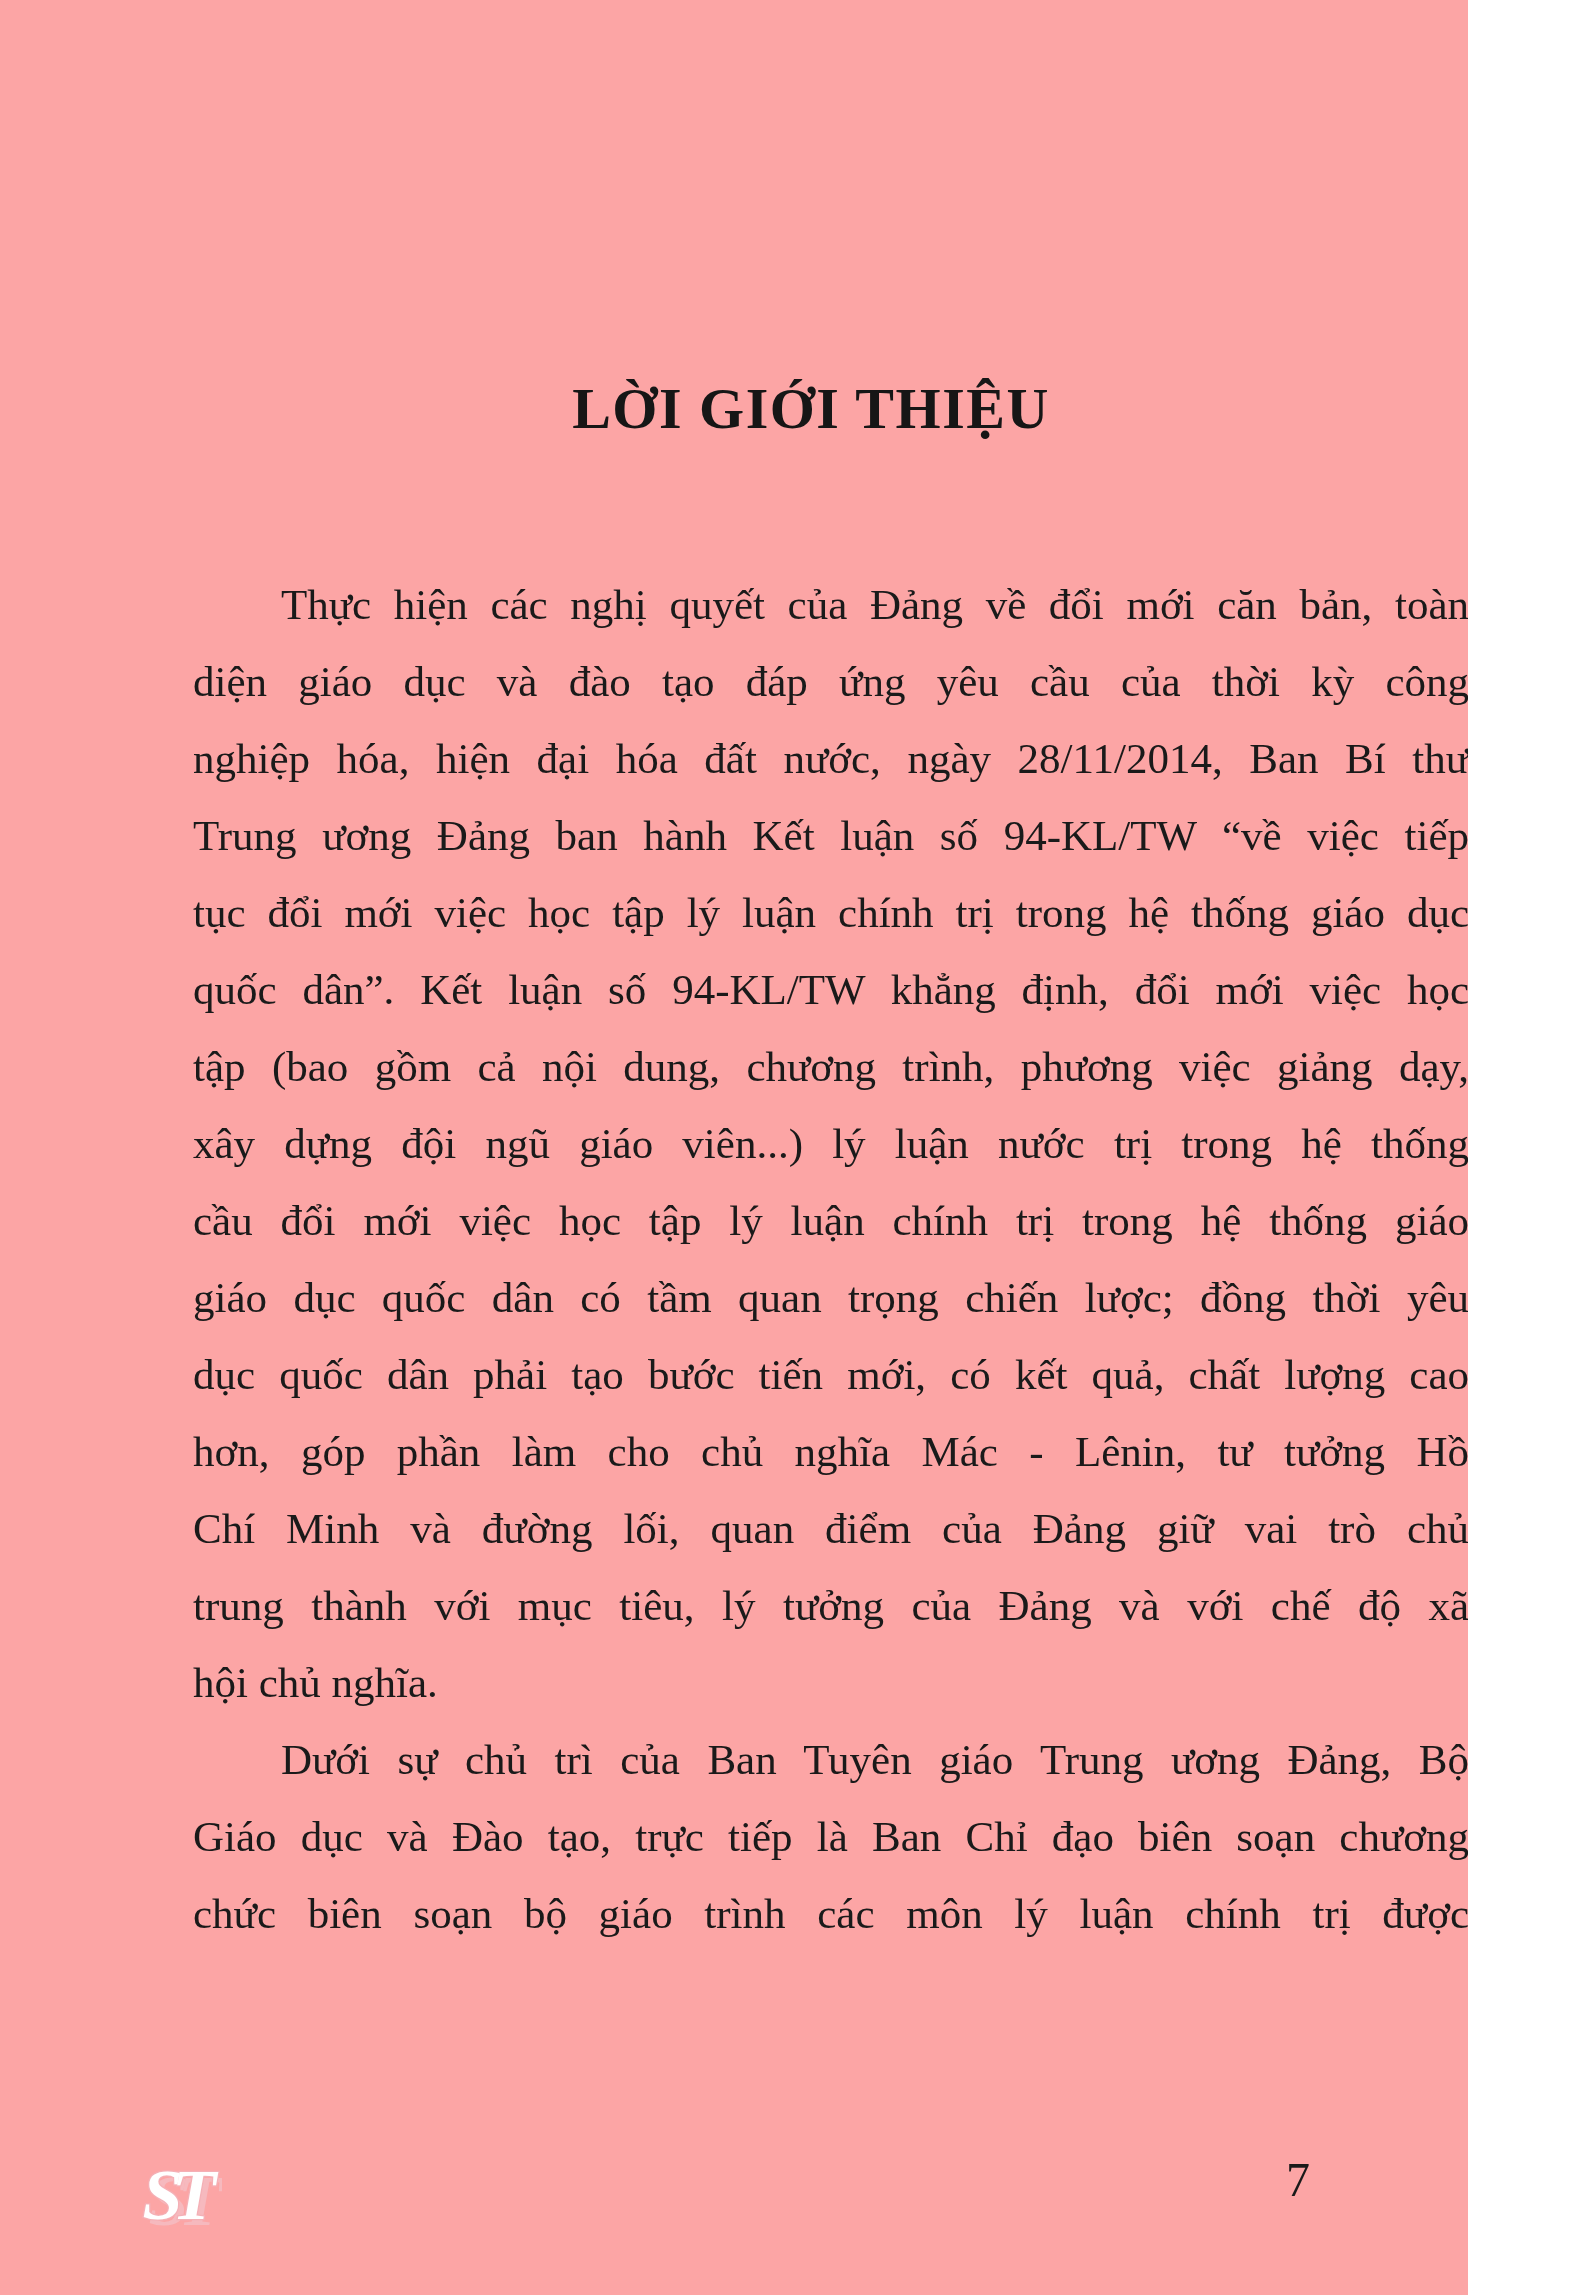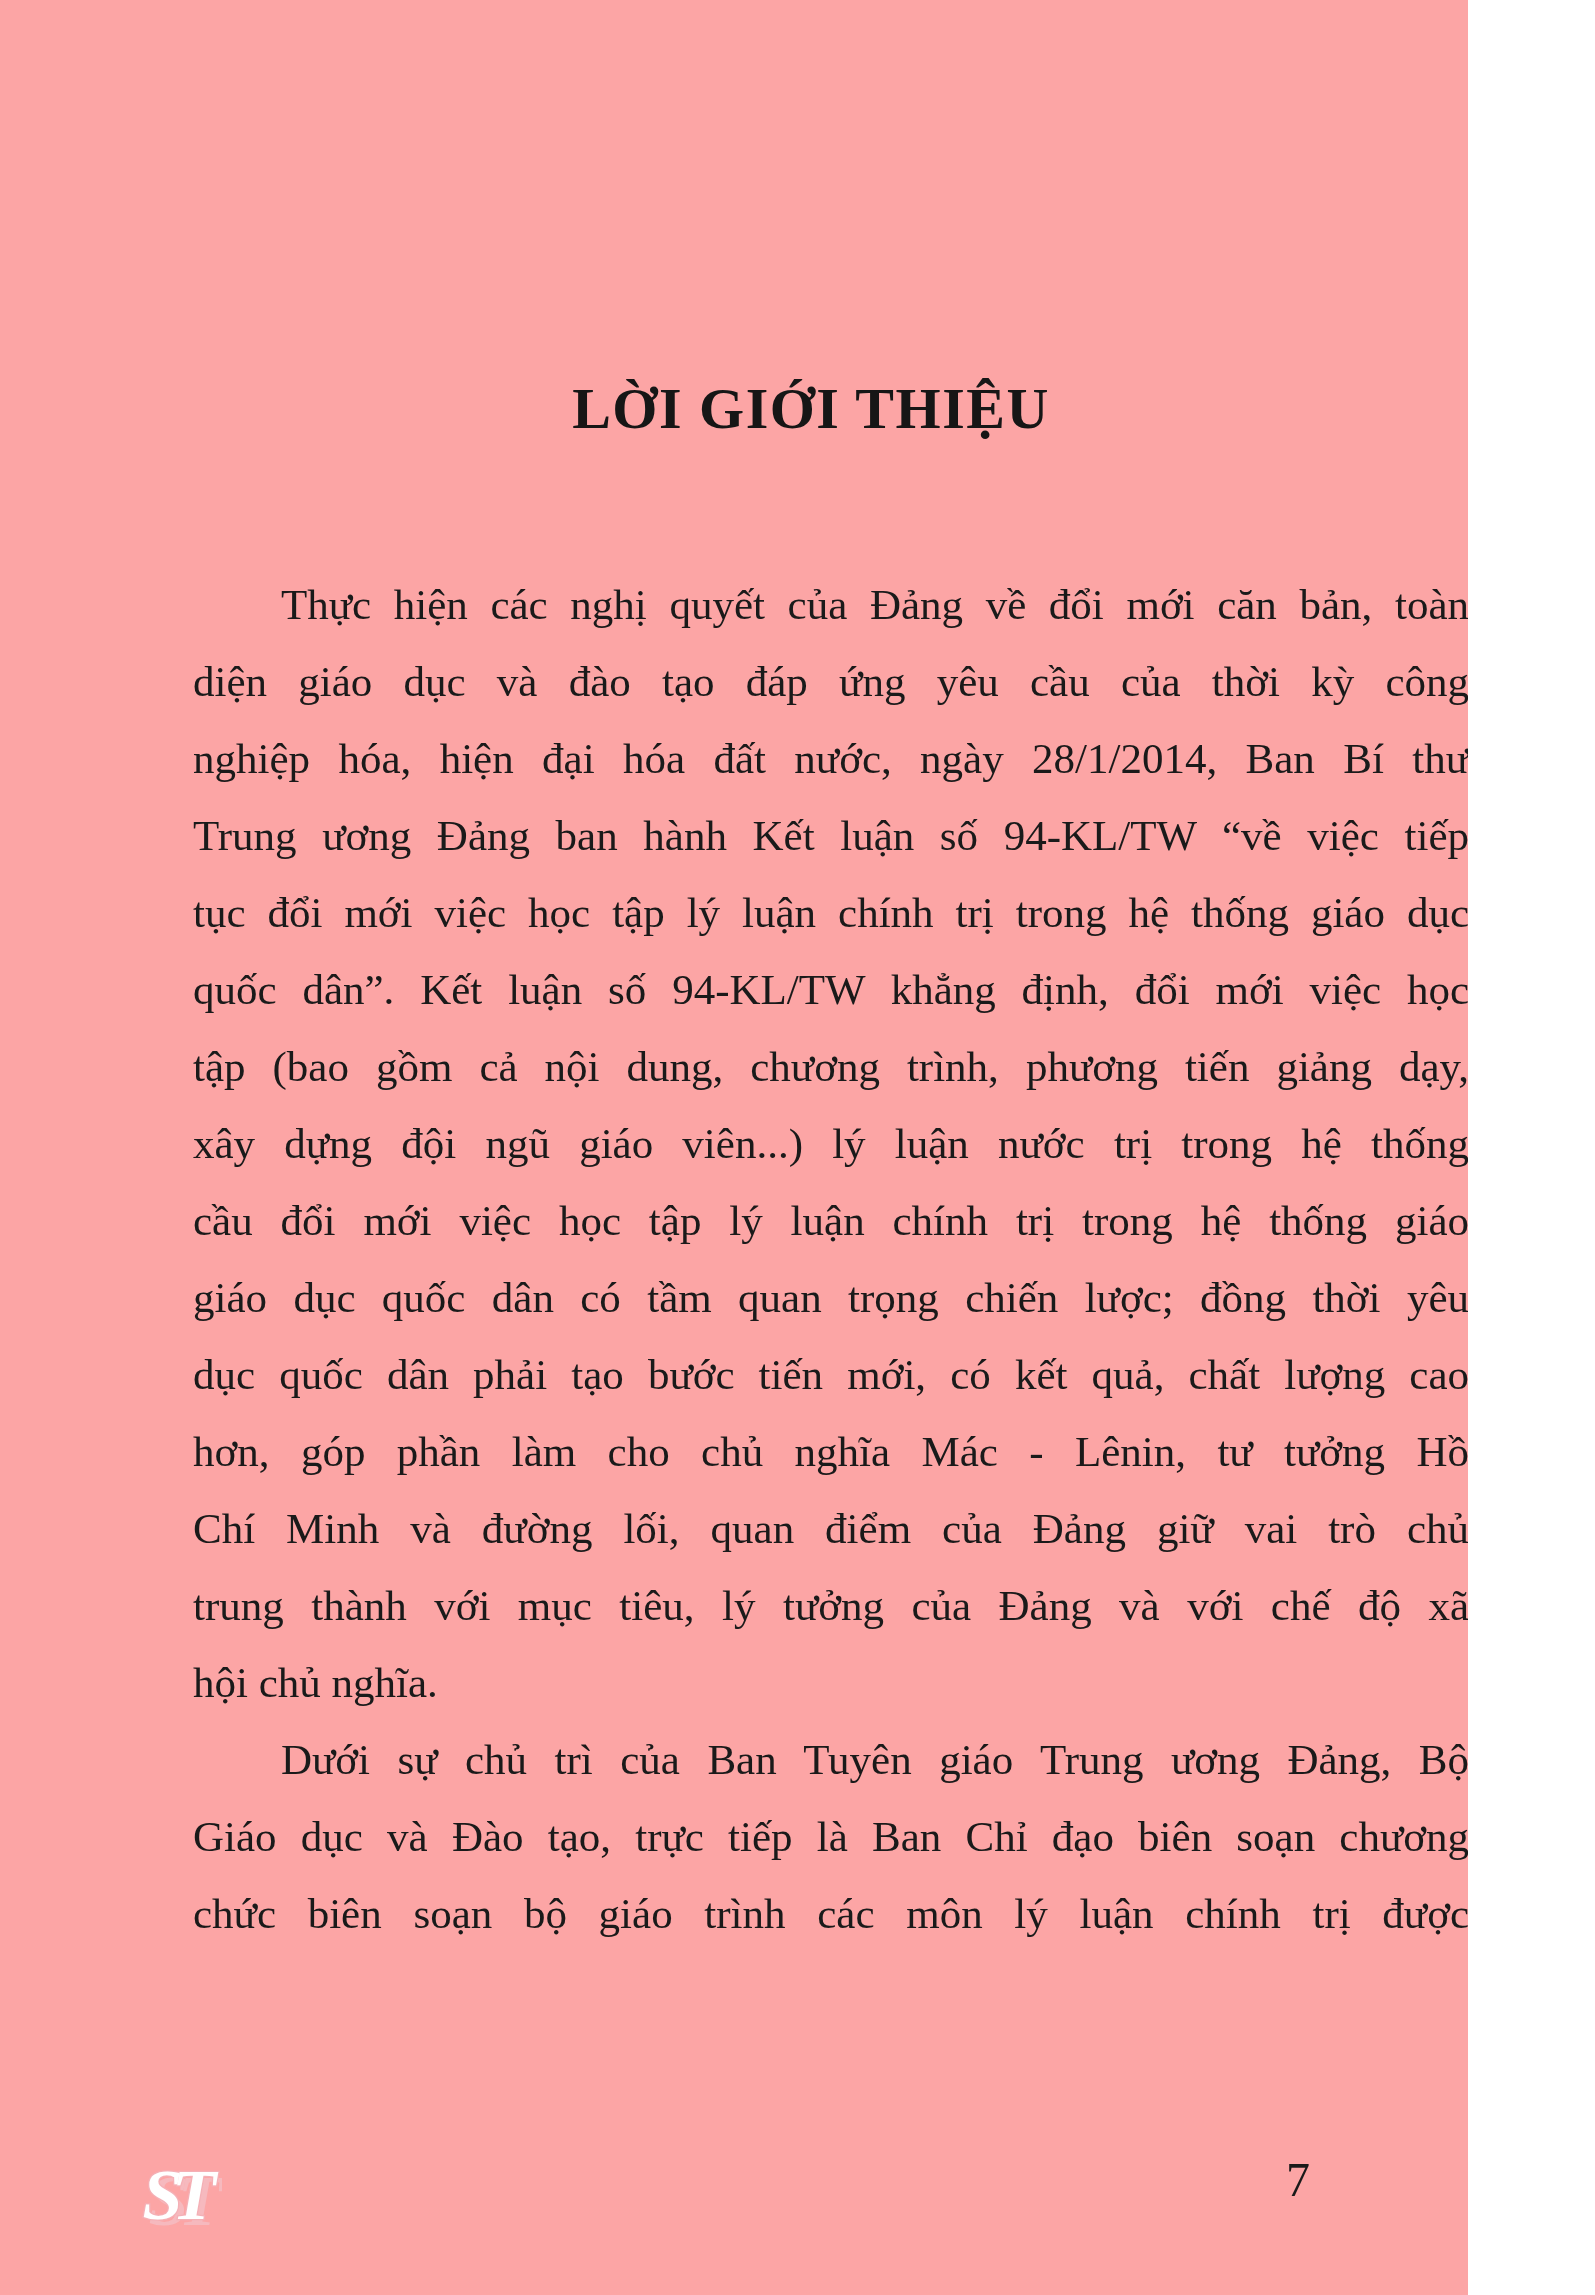--- a/index.html
+++ b/index.html
@@ -70,25 +70,25 @@
 </head>
 <body>
 
 <div class="page">
 
   <h1 class="page-title">LỜI GIỚI THIỆU</h1>
 
   <main class="body-text">
     <div class="line indent">Thực hiện các nghị quyết của Đảng về đổi mới căn bản, toàn</div>
     <div class="line">diện giáo dục và đào tạo đáp ứng yêu cầu của thời kỳ công</div>
-    <div class="line">nghiệp hóa, hiện đại hóa đất nước, ngày 28/1/2014, Ban Bí thư</div>
+    <div class="line">nghiệp hóa, hiện đại hóa đất nước, ngày 28/11/2014, Ban Bí thư</div>
     <div class="line">Trung ương Đảng ban hành Kết luận số 94-KL/TW “về việc tiếp</div>
     <div class="line">tục đổi mới việc học tập lý luận chính trị trong hệ thống giáo dục</div>
     <div class="line">quốc dân”. Kết luận số 94-KL/TW khẳng định, đổi mới việc học</div>
-    <div class="line">tập (bao gồm cả nội dung, chương trình, phương tiến giảng dạy,</div>
+    <div class="line">tập (bao gồm cả nội dung, chương trình, phương việc giảng dạy,</div>
     <div class="line">xây dựng đội ngũ giáo viên...) lý luận nước trị trong hệ thống</div>
     <div class="line">cầu đổi mới việc học tập lý luận chính trị trong hệ thống giáo</div>
     <div class="line">giáo dục quốc dân có tầm quan trọng chiến lược; đồng thời yêu</div>
     <div class="line">dục quốc dân phải tạo bước tiến mới, có kết quả, chất lượng cao</div>
     <div class="line">hơn, góp phần làm cho chủ nghĩa Mác - Lênin, tư tưởng Hồ</div>
     <div class="line">Chí Minh và đường lối, quan điểm của Đảng giữ vai trò chủ</div>
     <div class="line">trung thành với mục tiêu, lý tưởng của Đảng và với chế độ xã</div>
     <div class="line short">hội chủ nghĩa.</div>
     <div class="line indent">Dưới sự chủ trì của Ban Tuyên giáo Trung ương Đảng, Bộ</div>
     <div class="line">Giáo dục và Đào tạo, trực tiếp là Ban Chỉ đạo biên soạn chương</div>

